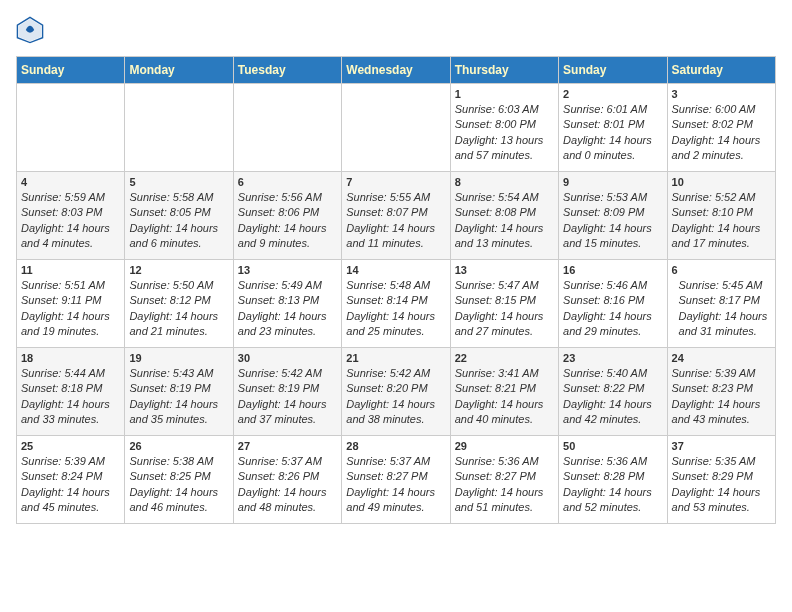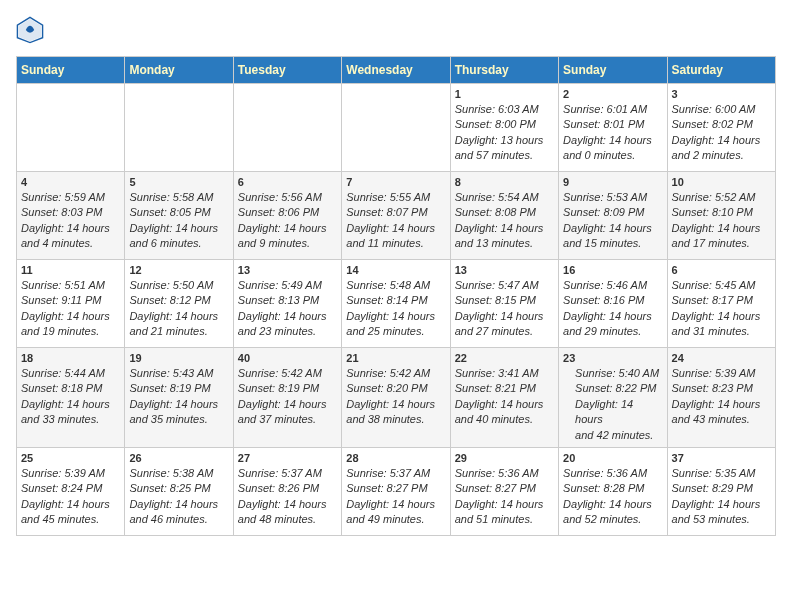--- a/index.html
+++ b/index.html
@@ -241,21 +241,21 @@
         </td>
         <td>
           <div class="day-number">16</div>
           <div class="day-info" style="white-space: pre-line;">Sunrise: 5:46 AM
 Sunset: 8:16 PM
 Daylight: 14 hours
 and 29 minutes.</div>
         </td>
         <td>
           <div class="day-number">6</div>
-          <div class="day-info" style="white-space: pre-line;">Sunrise: 5:45 AM
+          <div class="day-info" style="white-space: pre-line; margin-left: 7px;">Sunrise: 5:45 AM
 Sunset: 8:17 PM
 Daylight: 14 hours
 and 31 minutes.</div>
         </td>
       </tr>
       <tr>
         <td>
           <div class="day-number">18</div>
           <div class="day-info" style="white-space: pre-line;">Sunrise: 5:44 AM
 Sunset: 8:18 PM
@@ -263,21 +263,21 @@
 and 33 minutes.</div>
         </td>
         <td>
           <div class="day-number">19</div>
           <div class="day-info" style="white-space: pre-line;">Sunrise: 5:43 AM
 Sunset: 8:19 PM
 Daylight: 14 hours
 and 35 minutes.</div>
         </td>
         <td>
-          <div class="day-number">40</div>
+          <div class="day-number">30</div>
           <div class="day-info" style="white-space: pre-line;">Sunrise: 5:42 AM
 Sunset: 8:19 PM
 Daylight: 14 hours
 and 37 minutes.</div>
         </td>
         <td>
           <div class="day-number">21</div>
           <div class="day-info" style="white-space: pre-line;">Sunrise: 5:42 AM
 Sunset: 8:20 PM
 Daylight: 14 hours
@@ -285,21 +285,21 @@
         </td>
         <td>
           <div class="day-number">22</div>
           <div class="day-info" style="white-space: pre-line;">Sunrise: 3:41 AM
 Sunset: 8:21 PM
 Daylight: 14 hours
 and 40 minutes.</div>
         </td>
         <td>
           <div class="day-number">23</div>
-          <div class="day-info" style="white-space: pre-line; margin-left: 12px;">Sunrise: 5:40 AM
+          <div class="day-info" style="white-space: pre-line;">Sunrise: 5:40 AM
 Sunset: 8:22 PM
 Daylight: 14 hours
 and 42 minutes.</div>
         </td>
         <td>
           <div class="day-number">24</div>
           <div class="day-info" style="white-space: pre-line;">Sunrise: 5:39 AM
 Sunset: 8:23 PM
 Daylight: 14 hours
 and 43 minutes.</div>
@@ -335,21 +335,21 @@
 and 49 minutes.</div>
         </td>
         <td>
           <div class="day-number">29</div>
           <div class="day-info" style="white-space: pre-line;">Sunrise: 5:36 AM
 Sunset: 8:27 PM
 Daylight: 14 hours
 and 51 minutes.</div>
         </td>
         <td>
-          <div class="day-number">20</div>
+          <div class="day-number">50</div>
           <div class="day-info" style="white-space: pre-line;">Sunrise: 5:36 AM
 Sunset: 8:28 PM
 Daylight: 14 hours
 and 52 minutes.</div>
         </td>
         <td>
           <div class="day-number">37</div>
           <div class="day-info" style="white-space: pre-line;">Sunrise: 5:35 AM
 Sunset: 8:29 PM
 Daylight: 14 hours

